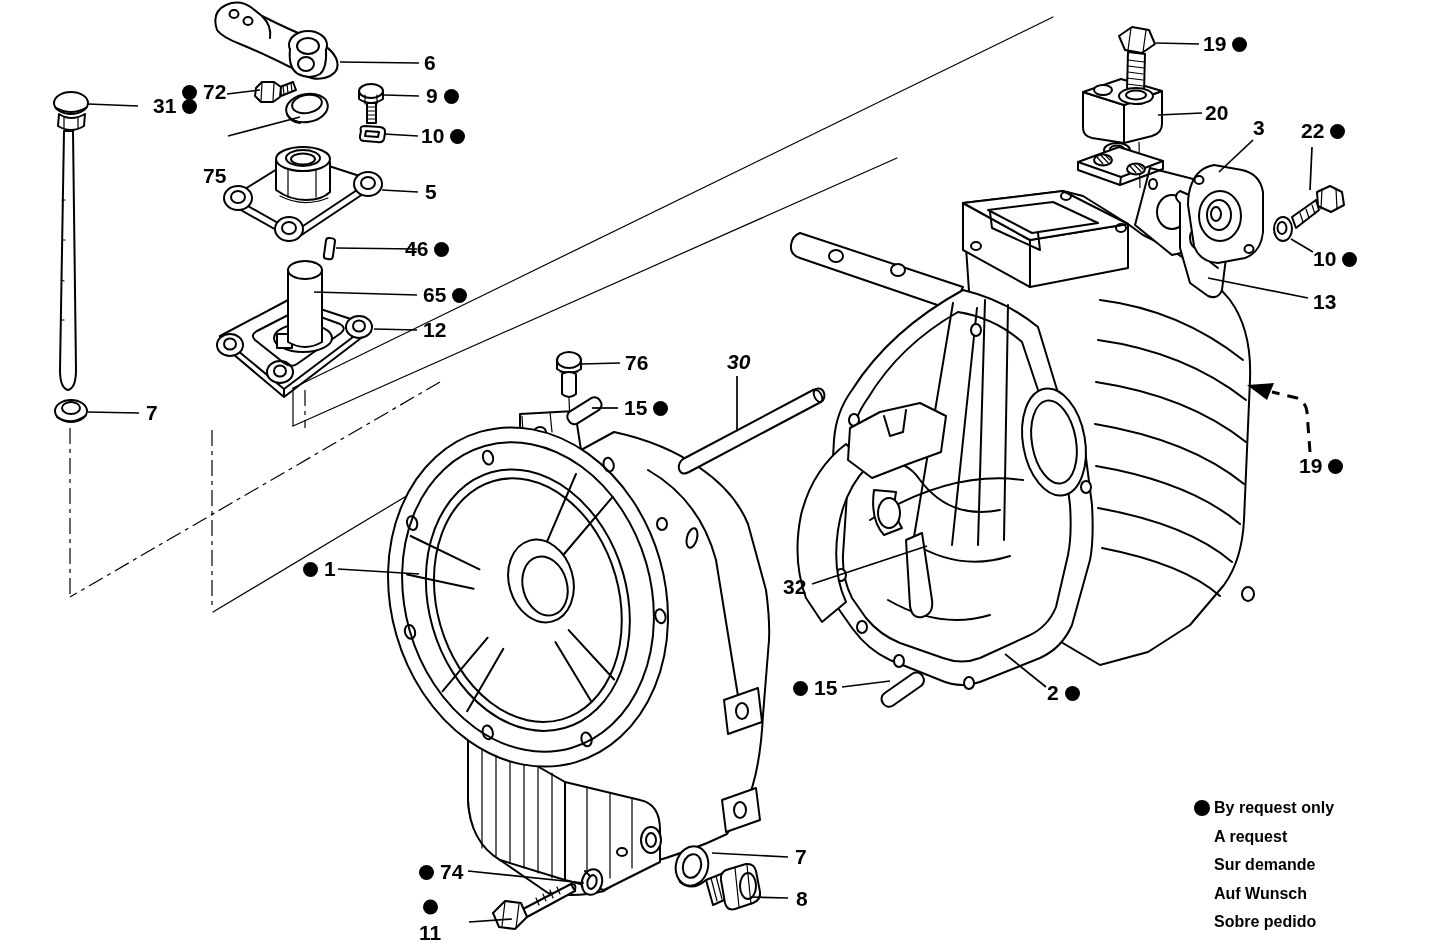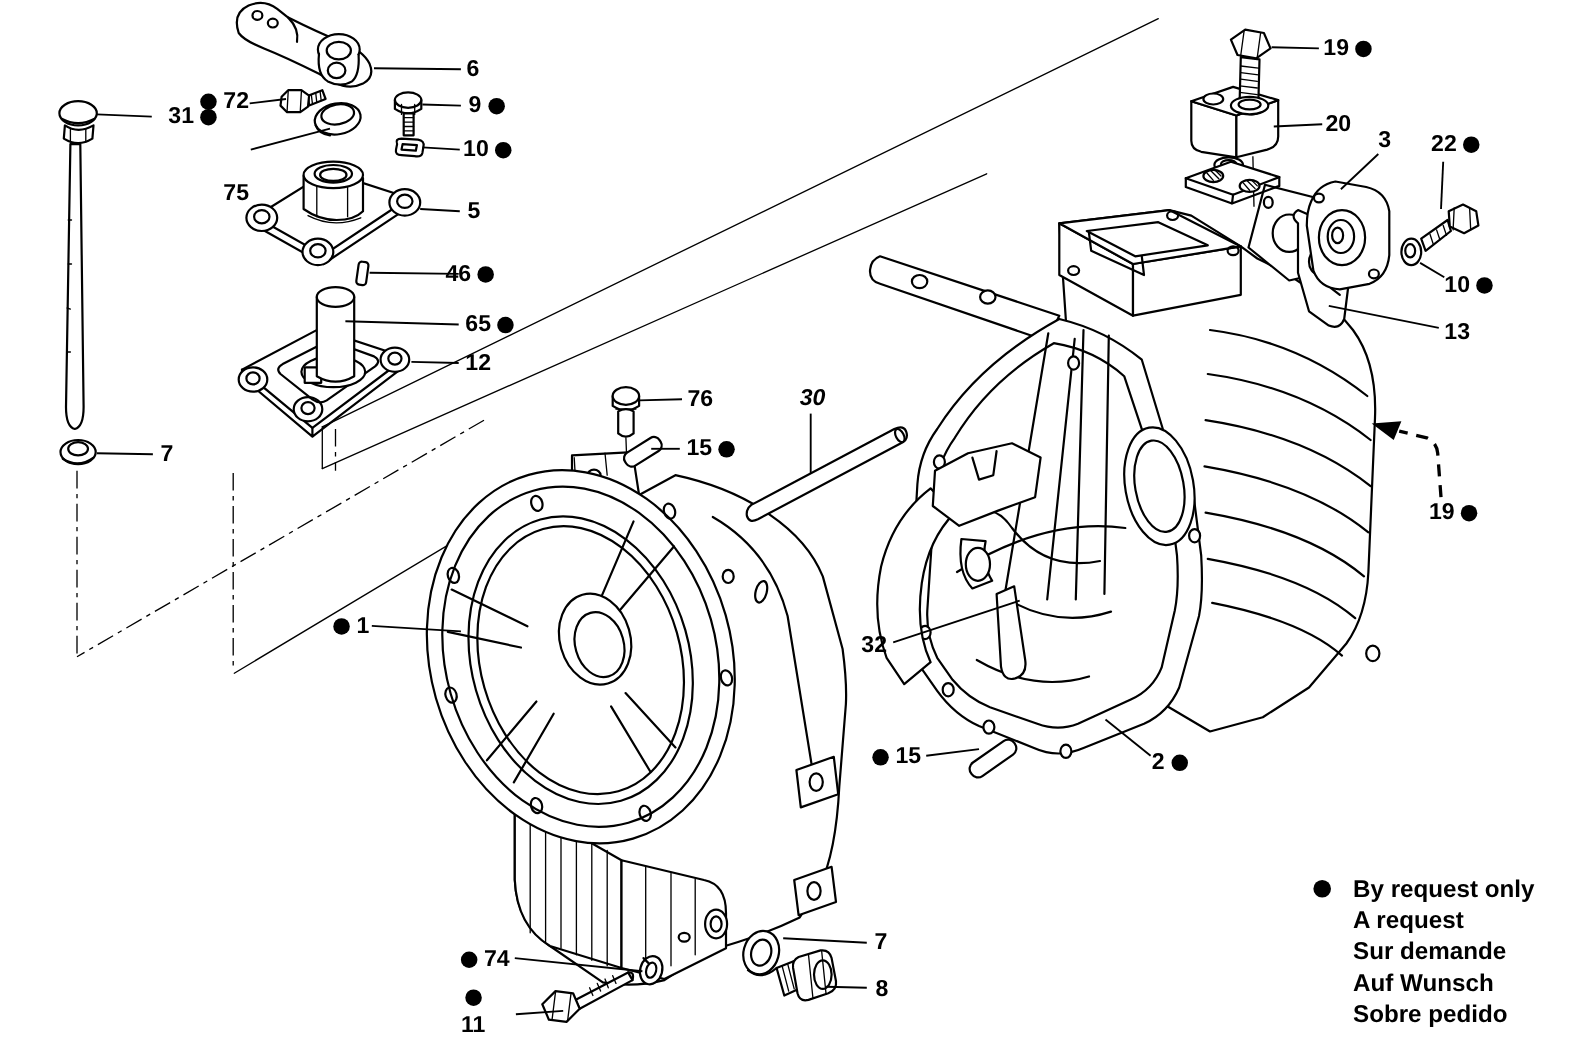--- a/index.html
+++ b/index.html
@@ -9,21 +9,21 @@
   .p{fill:#fff;stroke:#000;stroke-width:2;stroke-linejoin:round;stroke-linecap:round;}
   .l{fill:none;stroke:#000;stroke-width:2;stroke-linejoin:round;stroke-linecap:round;}
   .t{fill:none;stroke:#000;stroke-width:1.2;stroke-linecap:round;}
   .ld{fill:none;stroke:#000;stroke-width:1.7;}
   .cl{fill:none;stroke:#000;stroke-width:1.2;stroke-dasharray:16 5 4 5;}
   .dash{fill:none;stroke:#000;stroke-width:3;stroke-dasharray:11 8;}
   .callout{position:absolute;transform:translateY(-50%);display:flex;align-items:center;gap:6px;
            font-weight:700;font-size:21px;color:#000;white-space:nowrap;}
   .callout .dot{width:15px;height:15px;border-radius:50%;background:#000;flex:none;}
   #legend{position:absolute;left:1194px;top:794px;color:#000;}
-  .legend-row{display:flex;align-items:center;gap:20px;height:28.5px;font-weight:700;font-size:22px;}
+  .legend-row{display:flex;align-items:center;gap:4px;height:28.5px;font-weight:700;font-size:16px;}
   .legend-row .dot{width:16px;height:16px;border-radius:50%;background:#000;flex:none;}
   .legend-row .dot.spacer{background:transparent;}
 </style>
 </head>
 <body>
 
 <div id="stage">
 
 <svg id="art" width="1437" height="945" viewBox="0 0 1437 945" xmlns="http://www.w3.org/2000/svg">
 

